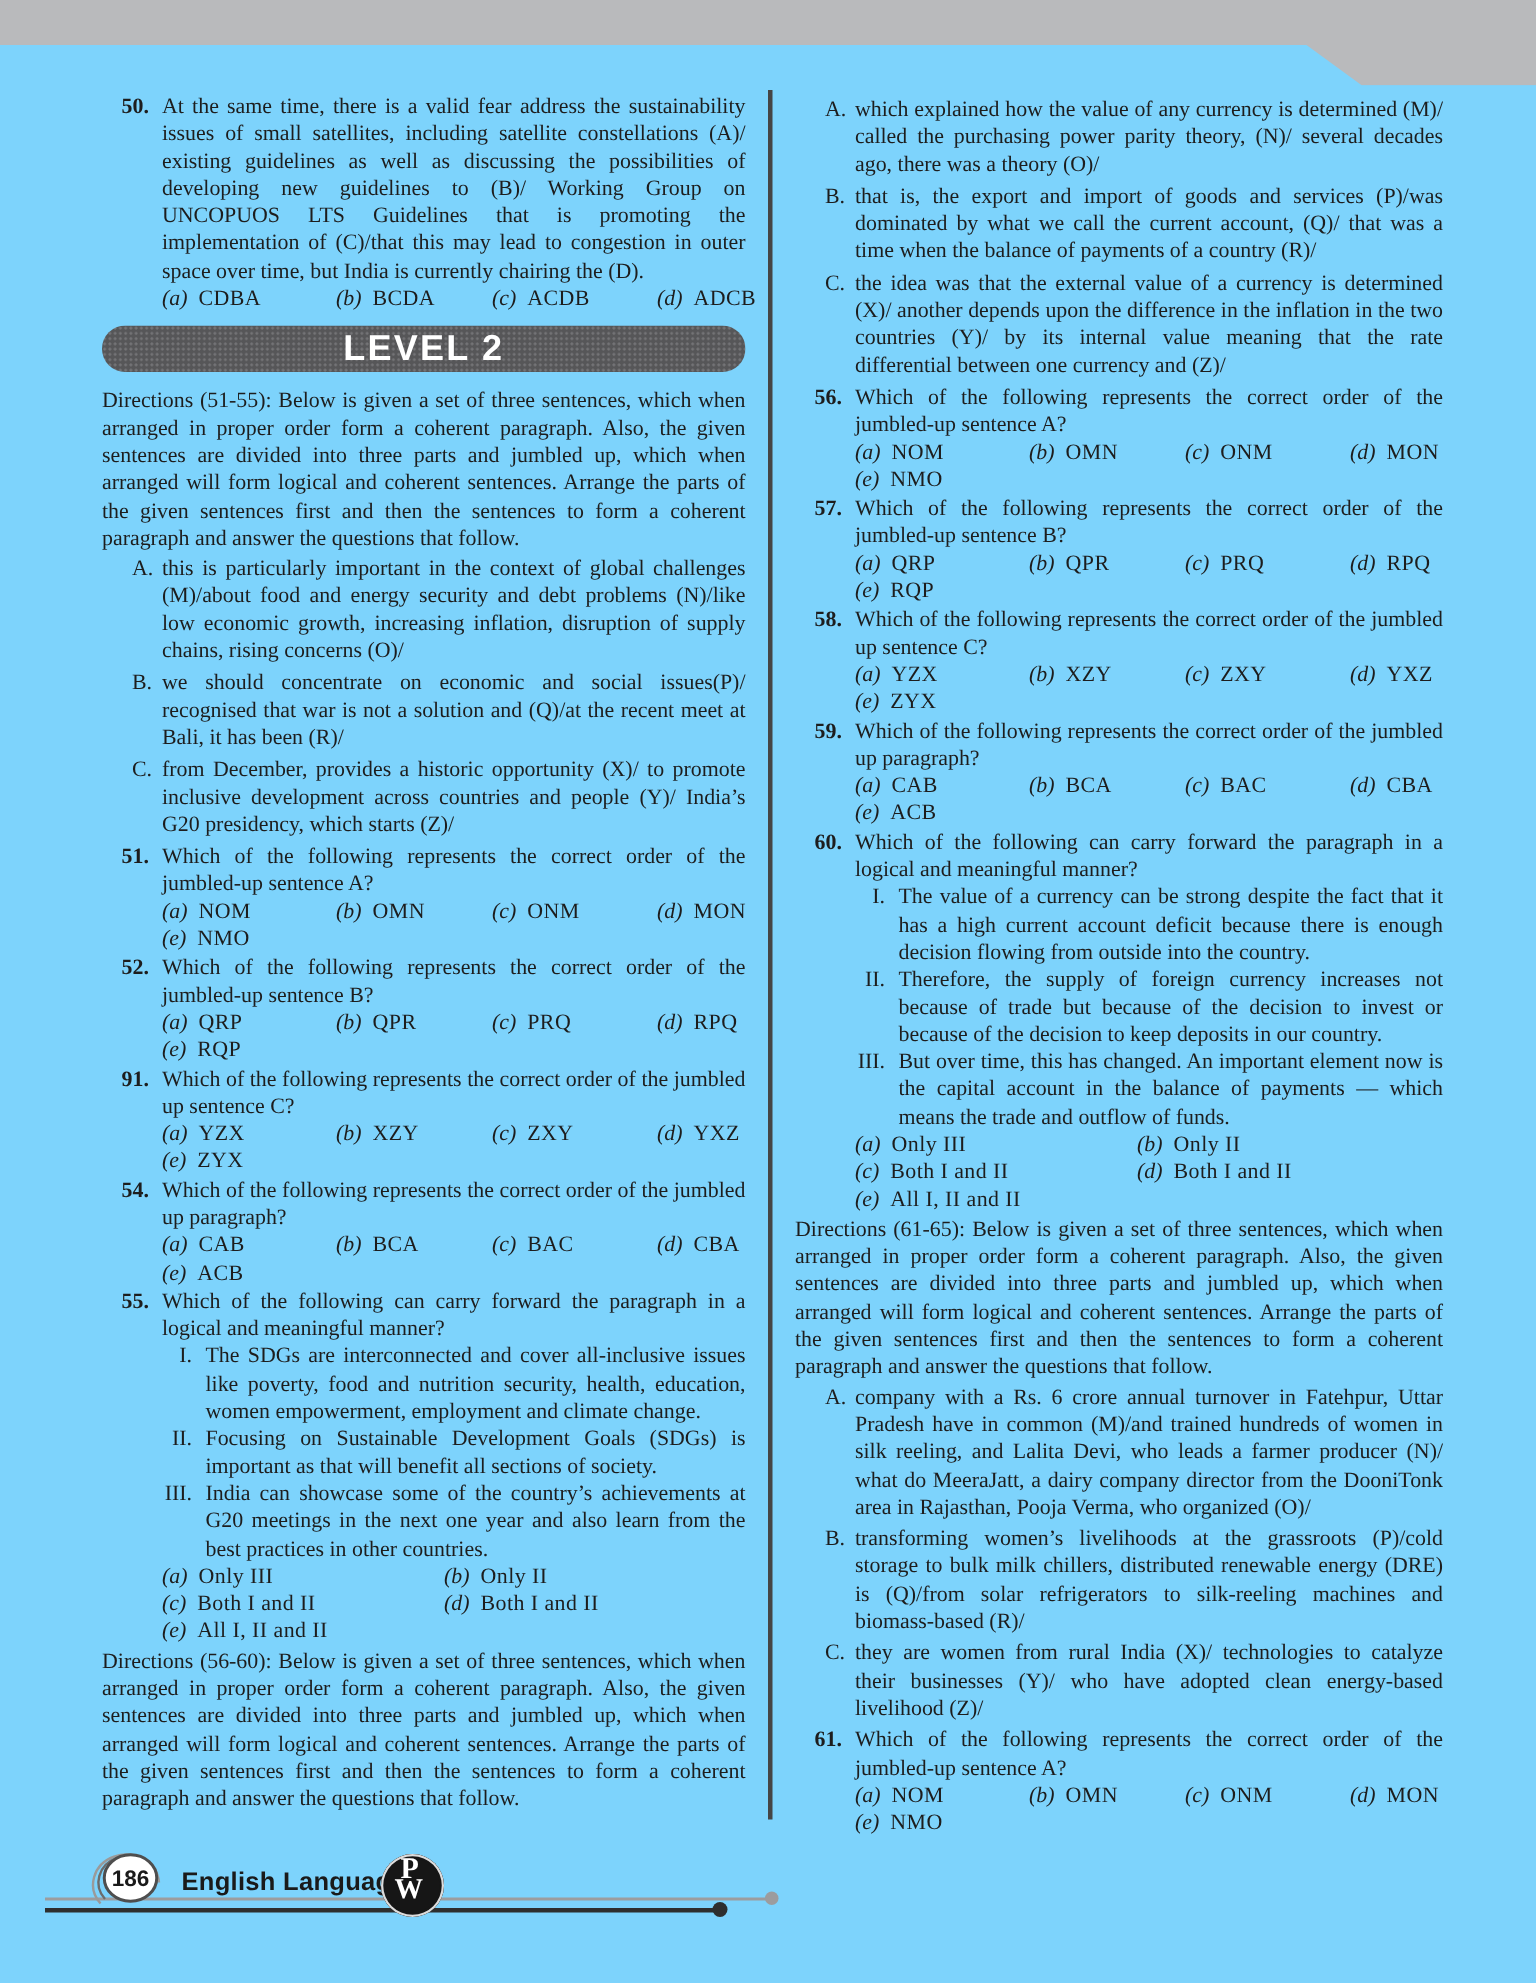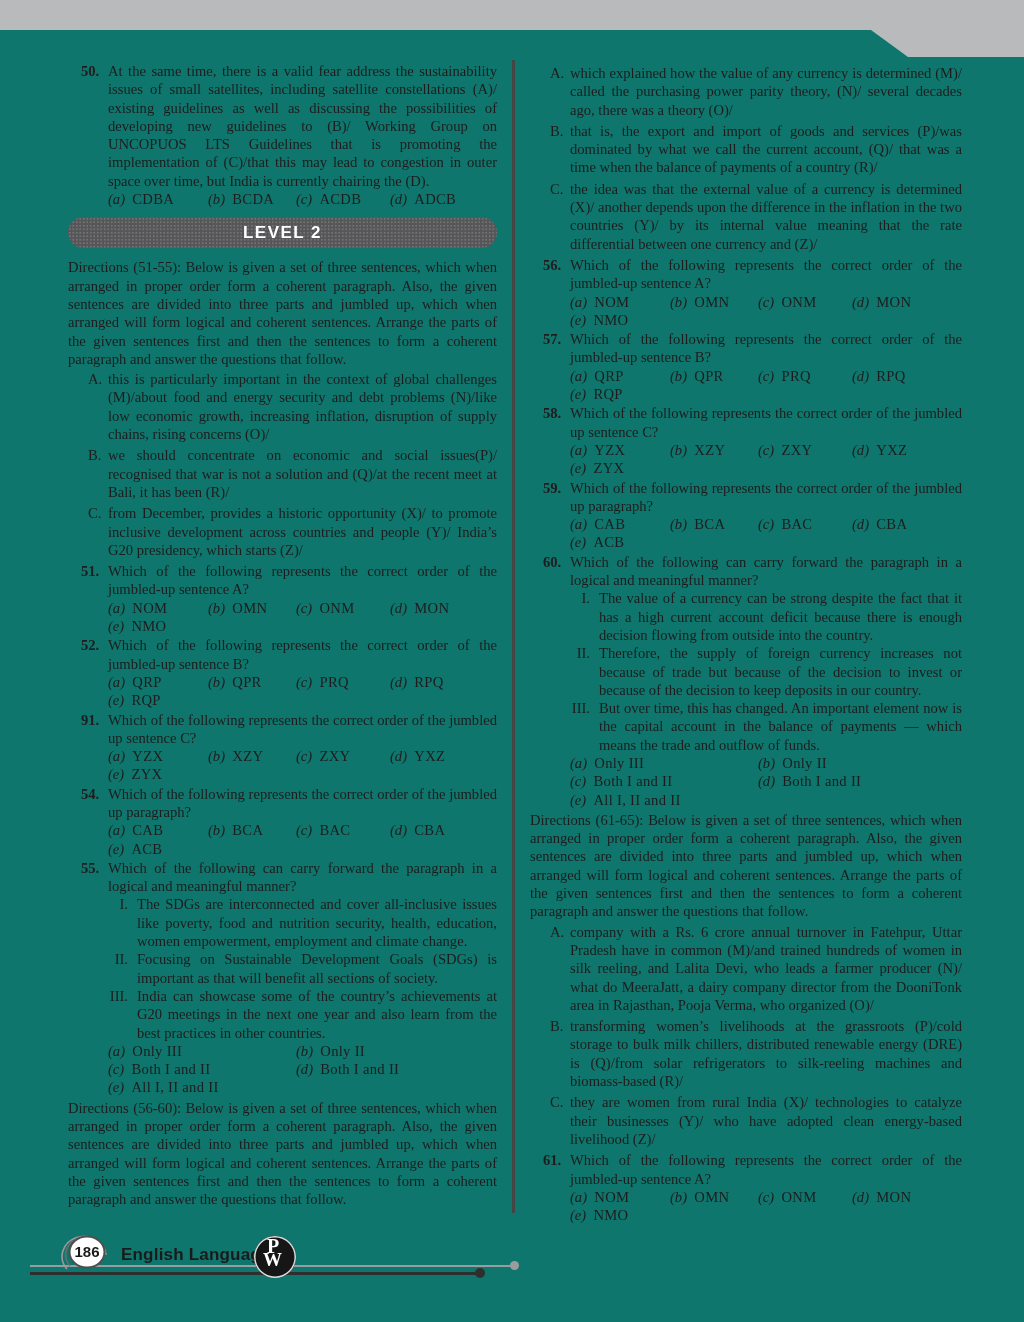--- a/index.html
+++ b/index.html
@@ -1,16 +1,16 @@
 <!DOCTYPE html>
 <html><head>
 <meta charset="utf-8">
 <style>
   html,body{margin:0;padding:0;background:#ffffff;}
-  #page{position:relative;width:1024px;height:1322px;background:#0f766e;overflow:hidden;
+  #page{position:relative;width:1024px;height:1322px;background:#7dd3fc;overflow:hidden;
         font-family:"Liberation Serif",serif;color:#1d1d1d;}
 
   
   #top-band{position:absolute;left:0;top:0;width:1024px;height:57px;background:#b9babc;
     clip-path:polygon(0 0,1024px 0,1024px 57px,908px 57px,871px 30px,0 30px);}
 
   
   .col{position:absolute;top:62px;font-size:14.6px;line-height:18.3px;}
   #left-col{left:68px;width:429px;}
   #right-col{left:530px;width:432px;}
@@ -18,21 +18,21 @@
 
   
   .qblock{margin:0 0 1px 0;}
   .qrow{display:flex;}
   .qnum{flex:none;width:40px;padding-left:13px;box-sizing:border-box;font-weight:bold;}
   .qtext{flex:1 1 auto;text-align:justify;}
   .qtext b{font-weight:normal;}
 
   
   .optrow{display:grid;padding-left:40px;}
-  .cols4{grid-template-columns:100px 88px 94px 1fr;}
+  .cols4{grid-template-columns:100px 88px 94px 1fr;gap:16px;}
   .cols2{grid-template-columns:188px 1fr;}
   .opt{white-space:nowrap;}
   .olett{font-style:italic;}
   .oval{letter-spacing:.3px;}
 
   
   .dir{margin:2px 0;text-align:justify;}
   .dir b{font-weight:normal;}
 
   
@@ -43,21 +43,21 @@
   
   .rrow{display:flex;}
   .rlab{flex:none;width:69px;padding-right:9px;box-sizing:border-box;text-align:right;}
   .rtext{flex:1;text-align:justify;}
 
   
   .banner{height:31px;margin:9px 0 10px 0;border-radius:17px;background-color:#565658;
     background-image:radial-gradient(circle,rgba(140,140,143,.55) .8px,transparent 1.1px);
     background-size:3.5px 3.5px;display:flex;align-items:center;justify-content:center;}
   .banner-label{color:#fff;font-family:"Liberation Sans",sans-serif;font-weight:700;
-    font-size:17px;letter-spacing:1.5px;}
+    font-size:24px;letter-spacing:1.5px;}
 
   
   #rule-gray{position:absolute;left:30px;top:1265px;width:484px;height:2px;background:#9c9c9e;}
   #dot-gray{position:absolute;left:510px;top:1261px;width:9px;height:9px;border-radius:50%;background:#9c9c9e;}
   #rule-dark{position:absolute;left:30px;top:1272px;width:448px;height:3px;background:#2e2e2e;}
   #dot-dark{position:absolute;left:475px;top:1268px;width:10px;height:10px;border-radius:50%;background:#2e2e2e;}
   #badge{position:absolute;left:60px;top:1229px;}
   #badge text{font-family:"Liberation Sans",sans-serif;font-weight:bold;font-size:15px;fill:#1a1a1a;}
   #footer-title{position:absolute;left:121px;top:1245px;font-family:"Liberation Sans",sans-serif;
     font-weight:bold;font-size:17px;color:#1a1a1a;letter-spacing:.2px;}

